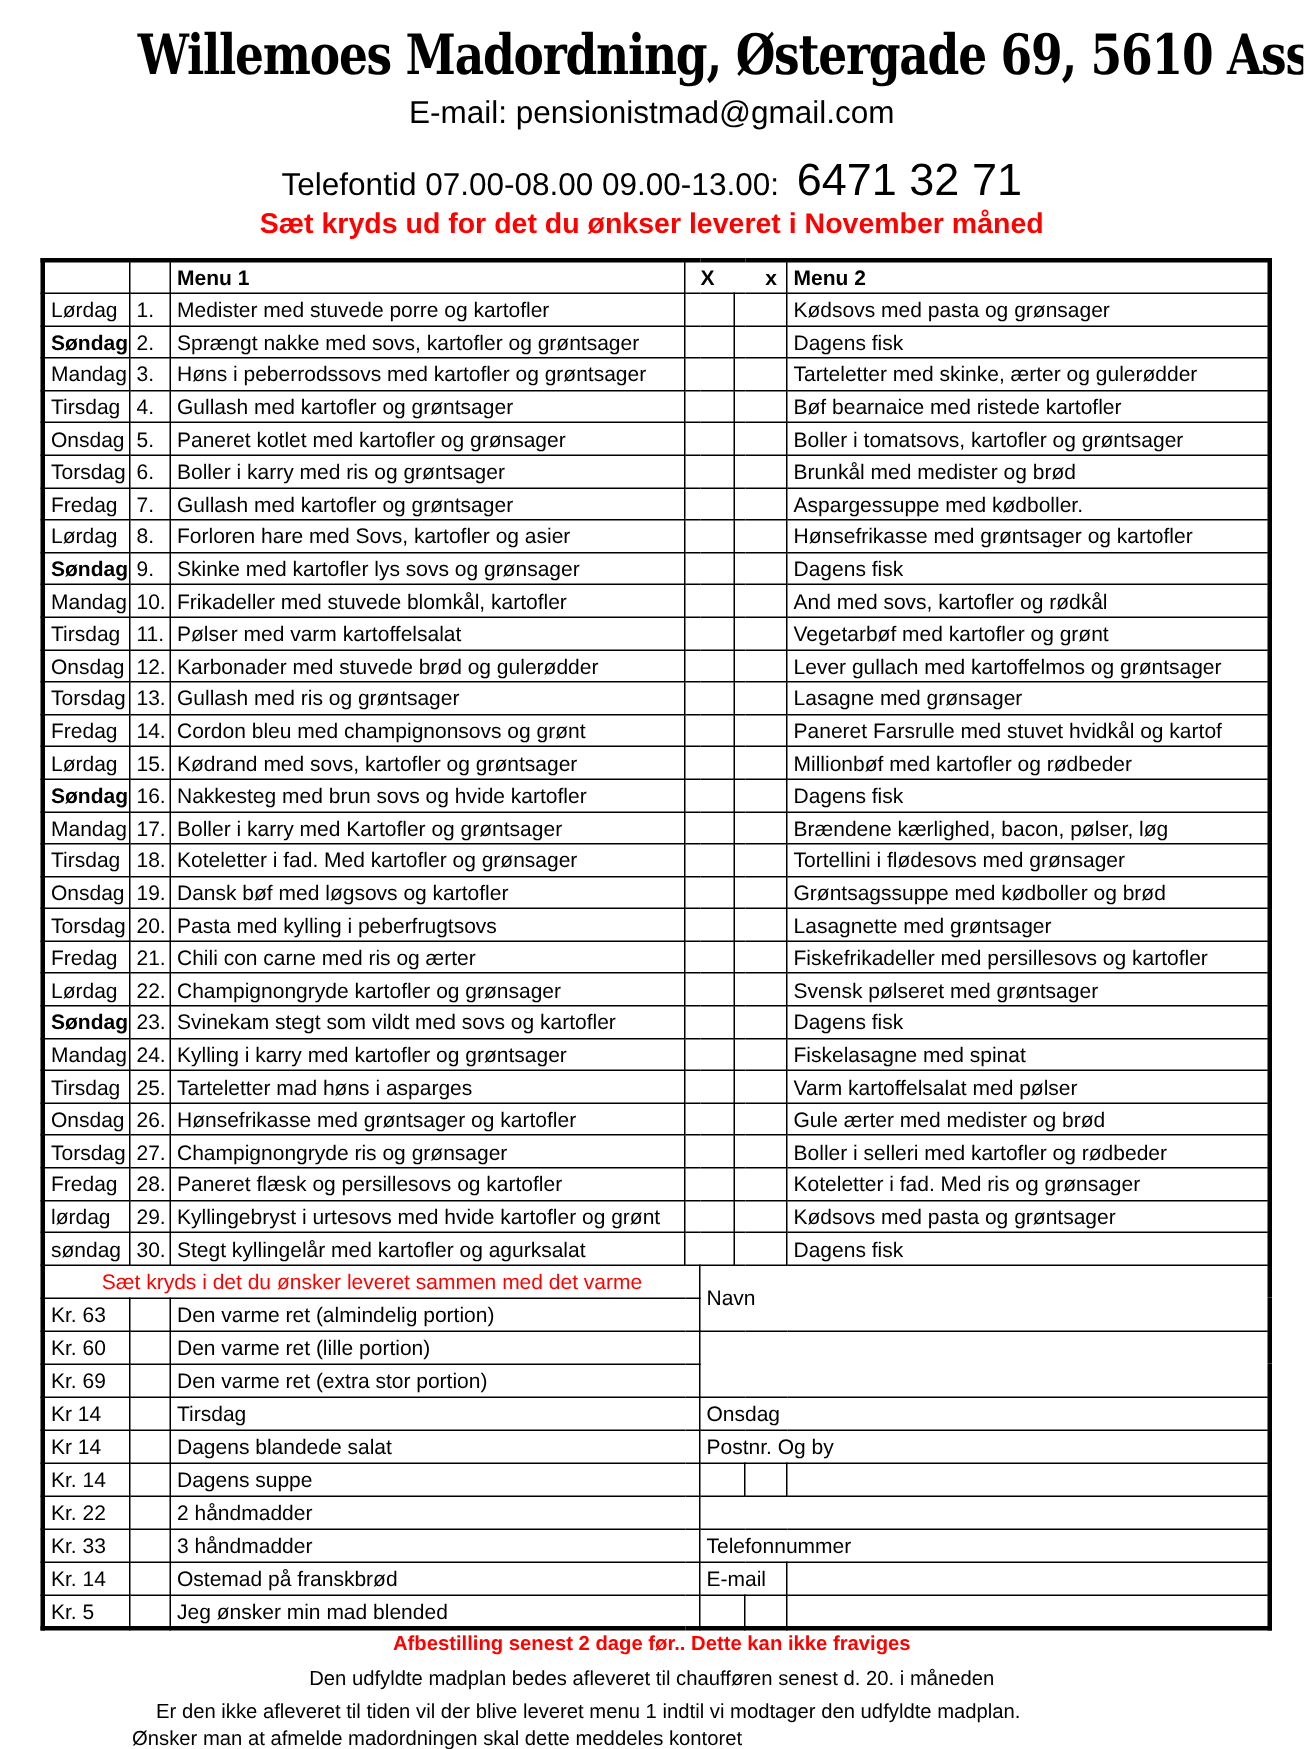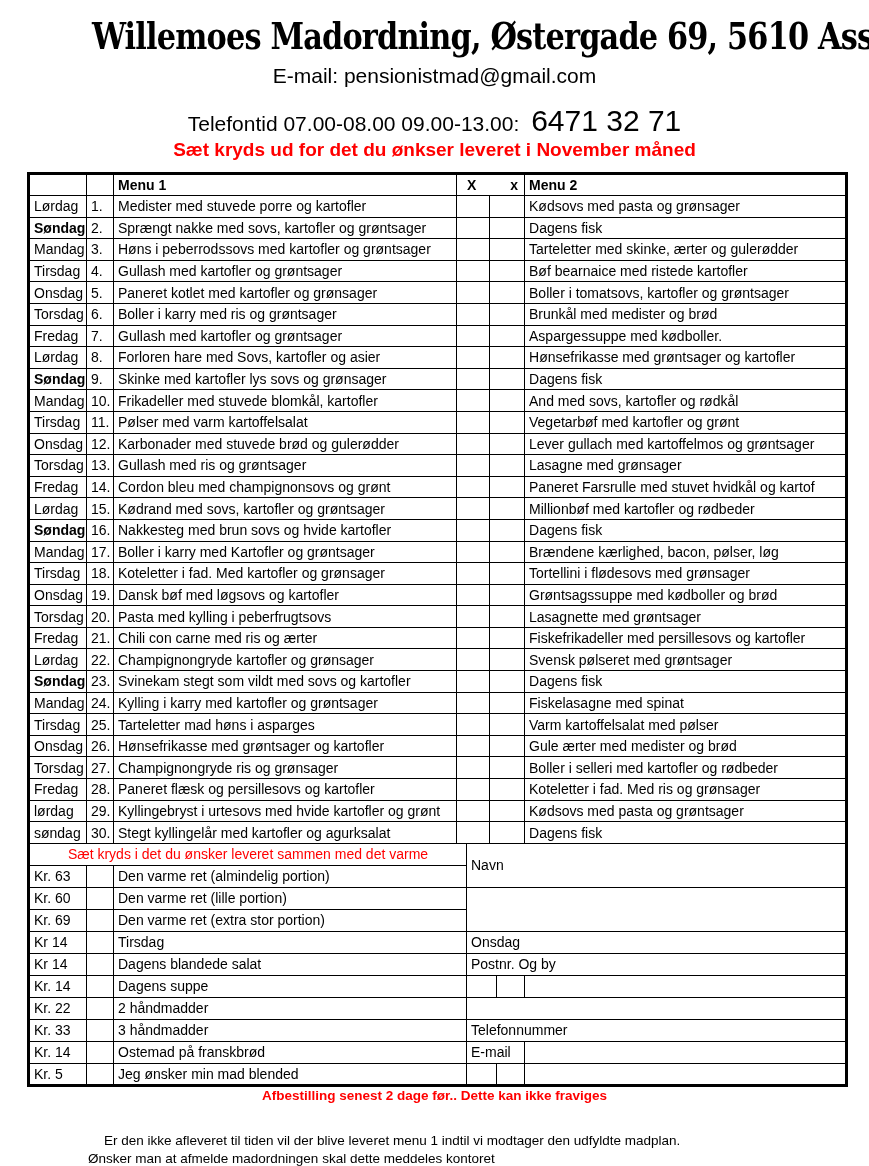--- a/index.html
+++ b/index.html
@@ -391,16 +391,17 @@
         <td></td>
         <td colspan="2">Jeg ønsker min mad blended</td>
         <td colspan="2"></td>
         <td></td>
         <td></td>
       </tr>
     </tbody>
   </table>
 
   <div class="foot f-red">Afbestilling senest 2 dage før.. Dette kan ikke fraviges</div>
+  <div class="foot f-2">Den udfyldte madplan bedes afleveret til chaufføren senest d. 20. i måneden</div>
   <div class="foot f-3">Er den ikke afleveret til tiden vil der blive leveret menu 1 indtil vi modtager den udfyldte madplan.</div>
   <div class="foot f-4">Ønsker man at afmelde madordningen skal dette meddeles kontoret</div>
 
 </div>
 
 </body></html>

